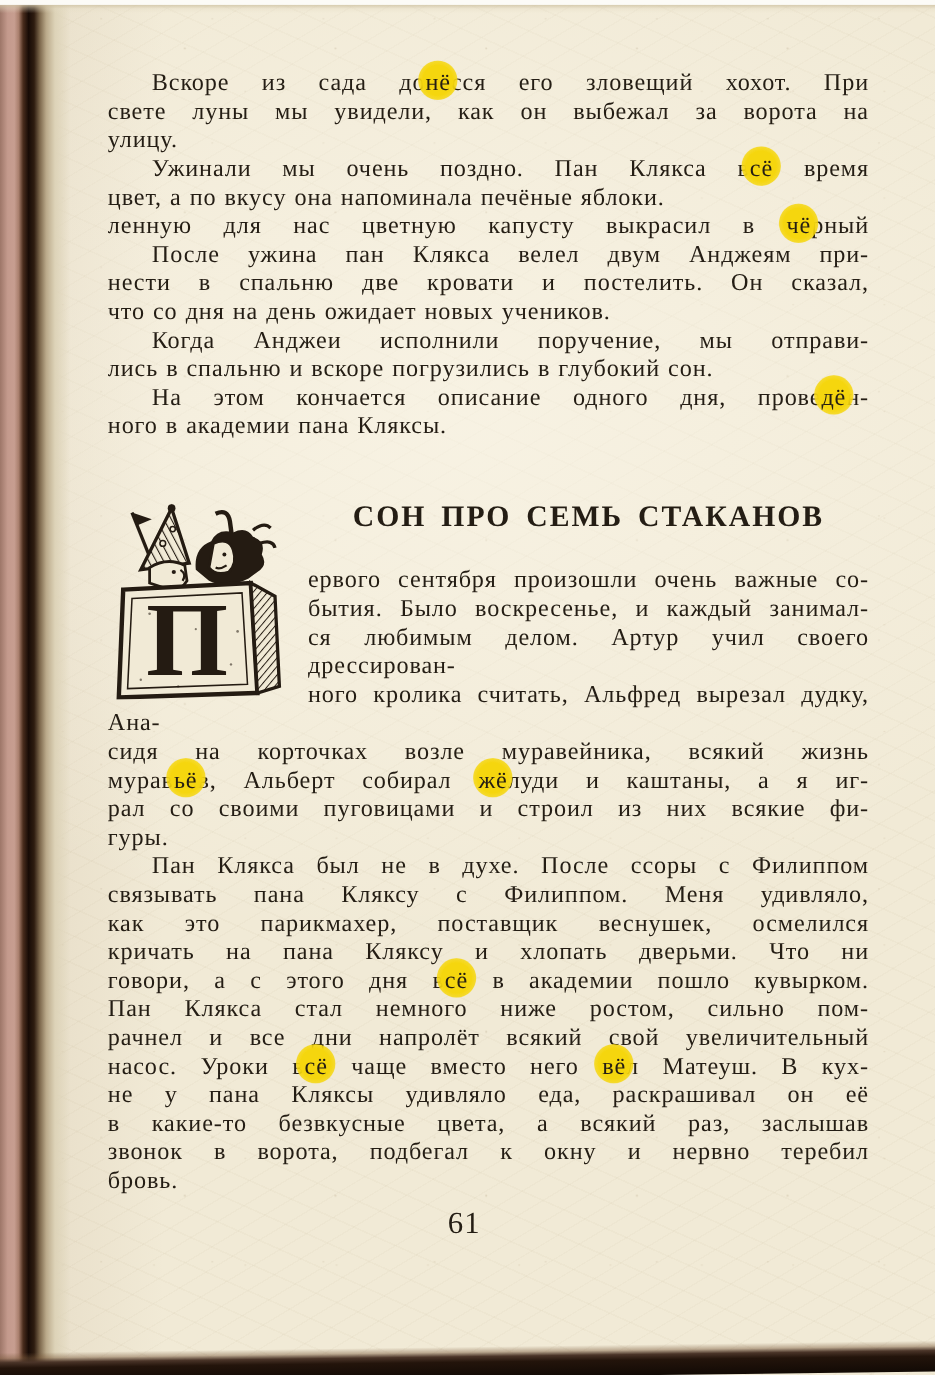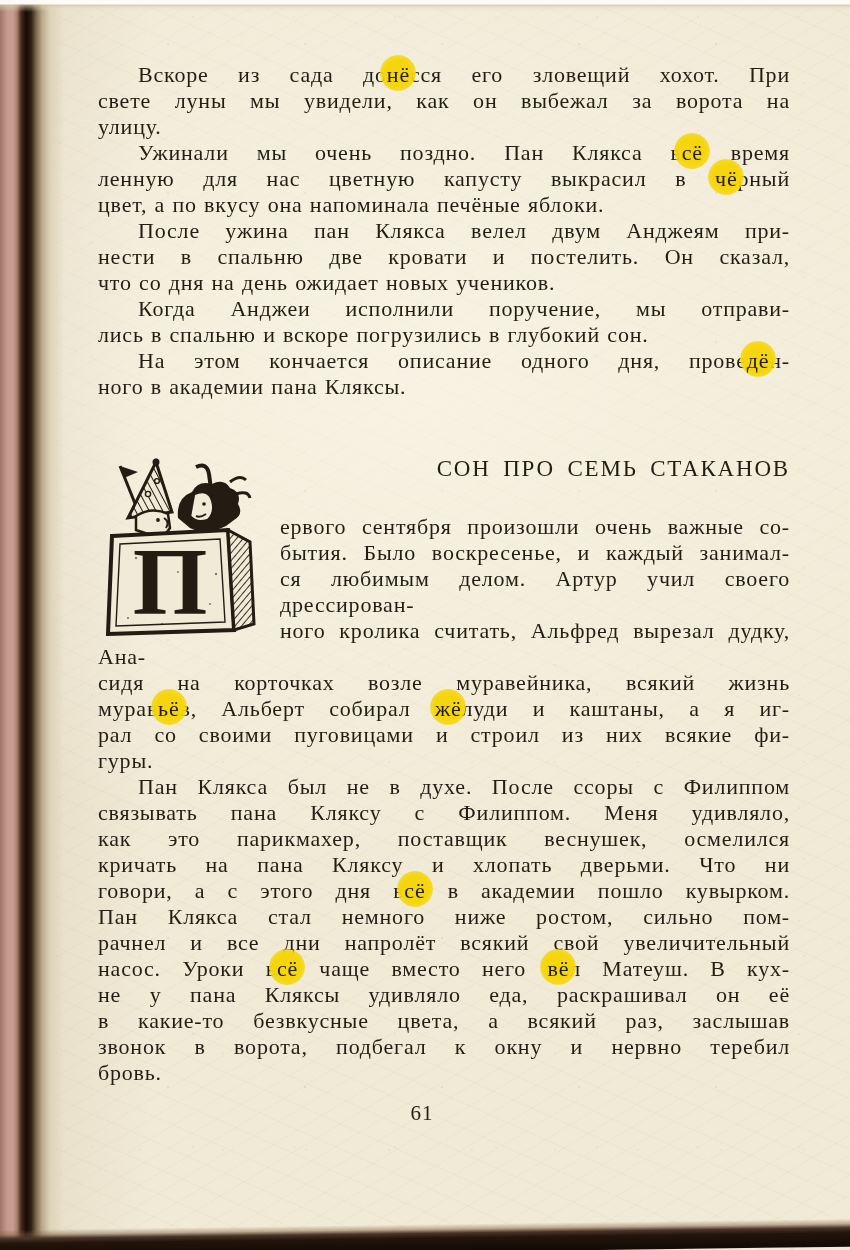--- a/index.html
+++ b/index.html
@@ -53,44 +53,44 @@
     width:36px;height:36px;transform:translate(-50%,-50%);border-radius:50%;
     background:radial-gradient(circle, var(--hl,#f5d60e) 0 54%, rgba(245,214,14,.85) 68%, rgba(245,214,14,0) 75%);
     mix-blend-mode:multiply;
   }
 
   
   .chapter{margin-top:32px;}
   .drop-art{float:left;width:160px;height:182px;margin:0 22px -16px 0;}
   .drop-art svg{display:block;width:160px;height:182px;}
   .chapter-title{
-    margin:54px 0 30px 0;font-size:23px;line-height:30px;font-weight:normal;
-    letter-spacing:1.8px;word-spacing:5px;text-align:right;
+    margin:54px 0 30px 0;font-size:27px;line-height:30px;font-weight:bold;
+    letter-spacing:1.8px;word-spacing:5px;text-align:center;
   }
 
   .page-number{margin-top:14px;text-align:center;transform:translateX(-22px);
-    font-size:21px;line-height:26px;letter-spacing:1px;}
+    font-size:28px;line-height:26px;letter-spacing:1px;}
 </style>
 </head>
 <body>
 
 <div class="scan">
 
   <div class="text-col">
 
     <div class="top-block">
         <div class="para">
           <div class="line first">Вскоре из сада до<span class="hl">нё</span>сся его зловещий хохот. При</div>
           <div class="line">свете луны мы увидели, как он выбежал за ворота на</div>
           <div class="line last">улицу.</div>
         </div>
         <div class="para">
           <div class="line first">Ужинали мы очень поздно. Пан Клякса в<span class="hl">сё</span> время</div>
+          <div class="line last">цвет, а по вкусу она напоминала печёные яблоки.</div>
           <div class="line">ленную для нас цветную капусту выкрасил в <span class="hl">чё</span>рный</div>
-          <div class="line last">цвет, а по вкусу она напоминала печёные яблоки.</div>
         </div>
         <div class="para">
           <div class="line first">После ужина пан Клякса велел двум Анджеям при-</div>
           <div class="line">нести в спальню две кровати и постелить. Он сказал,</div>
           <div class="line last">что со дня на день ожидает новых учеников.</div>
         </div>
         <div class="para">
           <div class="line first">Когда Анджеи исполнили поручение, мы отправи-</div>
           <div class="line last">лись в спальню и вскоре погрузились в глубокий сон.</div>
         </div>

